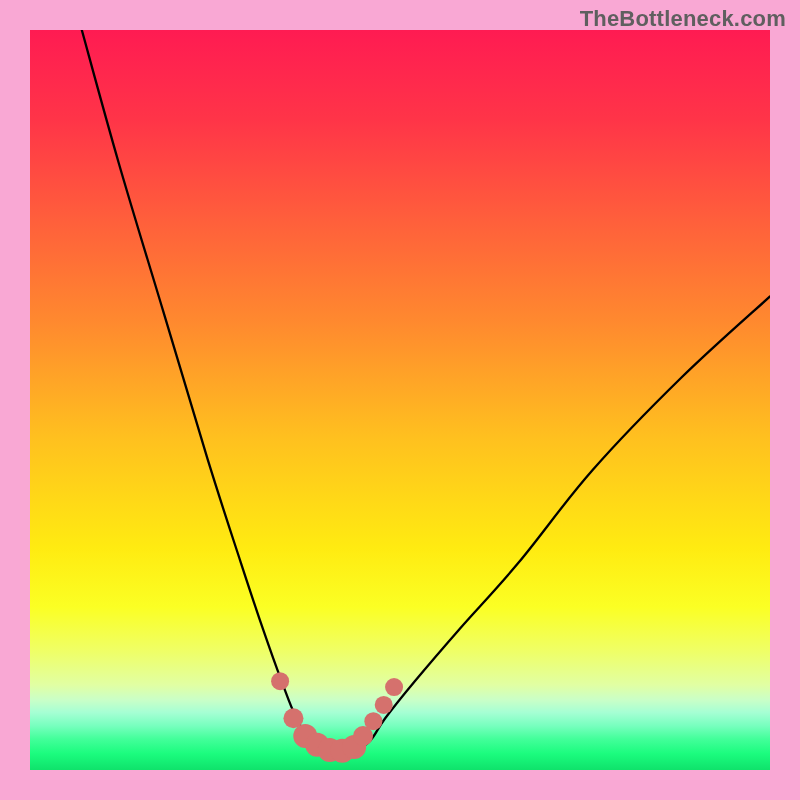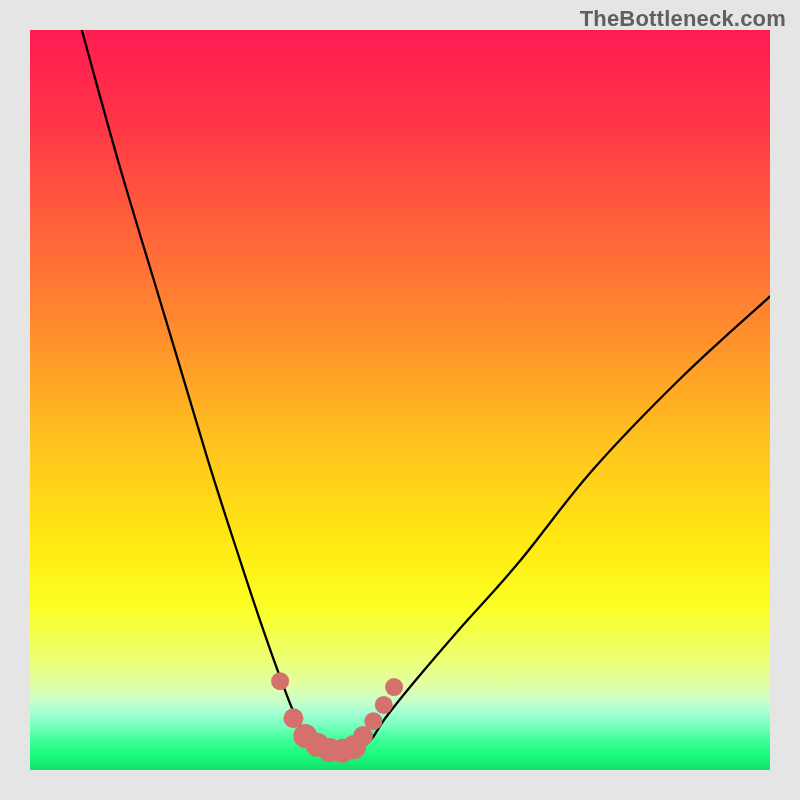--- a/index.html
+++ b/index.html
@@ -8,21 +8,21 @@
     width: 800px;
     height: 800px;
     overflow: hidden;
     background: #000;
     font-family: Arial, Helvetica, sans-serif;
   }
   .frame {
     position: absolute;
     left: 0; top: 0;
     width: 800px; height: 800px;
-    background: #e5e5e5;
+    background: #f9a8d4;
   }
   .watermark {
     position: absolute;
     top: 6px;
     right: 14px;
     font-size: 22px;
     font-weight: 600;
     color: #5f5f5f;
     letter-spacing: 0.2px;
     font-family: Arial, Helvetica, sans-serif;

